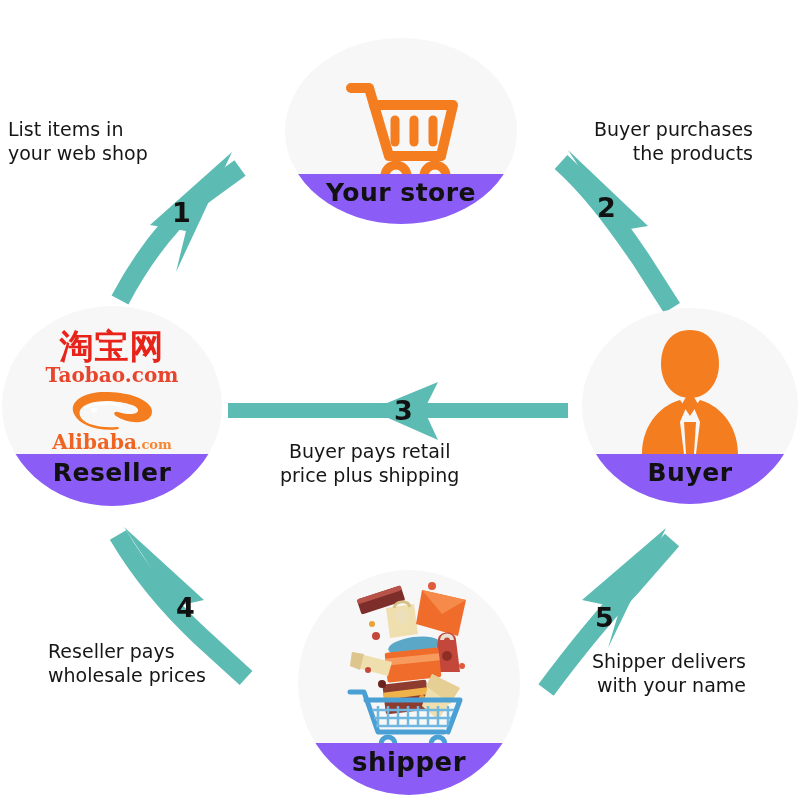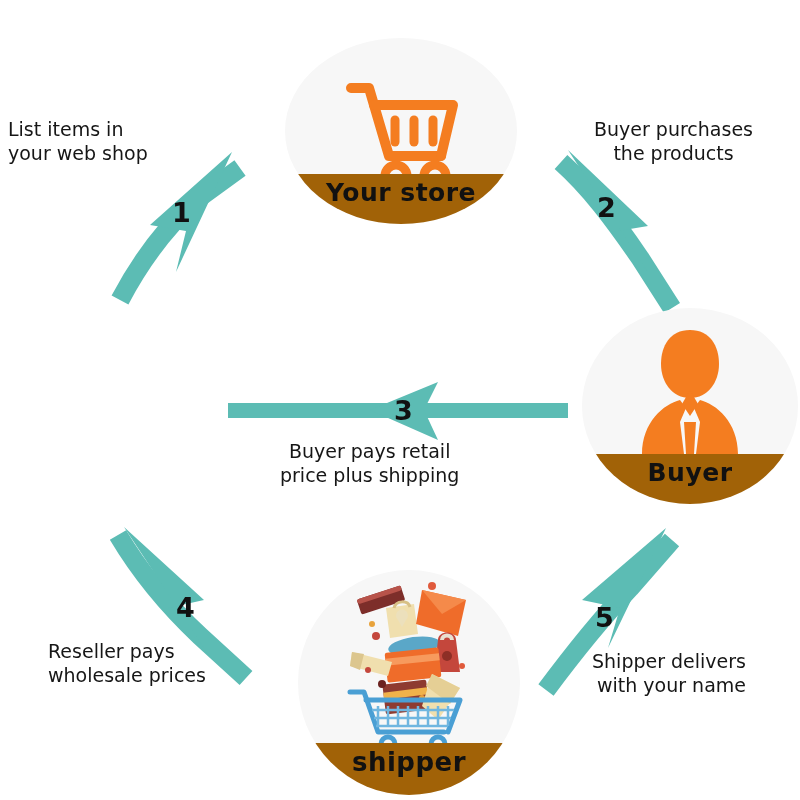--- a/index.html
+++ b/index.html
@@ -21,21 +21,21 @@
     position: absolute;
     border-radius: 50%;
     background: #f7f7f7;
     overflow: hidden;
   }
   .node .band {
     position: absolute;
     left: 0;
     right: 0;
     bottom: 0;
-    background: #a16207;
+    background: #8b5cf6;
     display: flex;
     align-items: flex-start;
     justify-content: center;
     padding-top: 4px;
     box-sizing: border-box;
   }
   .node .band span {
     color: #111111;
     font-weight: bold;
     font-family: "DejaVu Sans", sans-serif;
@@ -103,21 +103,21 @@
   
   .caption {
     position: absolute;
     color: #161616;
     font-family: "DejaVu Sans", sans-serif;
     font-size: 19px;
     line-height: 1.25;
     white-space: pre-line;
   }
   #cap-1 { left: 8px;   top: 118px; text-align: left; }
-  #cap-2 { left: 594px; top: 118px; text-align: center; }
+  #cap-2 { left: 594px; top: 118px; text-align: right; }
   #cap-3 { left: 280px; top: 440px; text-align: center; }
   #cap-4 { left: 12px;  top: 640px; text-align: left; margin-left: 36px; }
   #cap-5 { left: 592px; top: 650px; text-align: right; }
 
   
   #arrows {
     position: absolute;
     left: 0; top: 0;
     width: 800px; height: 800px;
     pointer-events: none;
@@ -216,20 +216,39 @@
         <path d="M 22 130 C 22 98 44 80 60 76 L 66 84 L 60 98 L 64 130 Z" fill="#f47d20"></path>
         <path d="M 118 130 C 118 98 96 80 80 76 L 74 84 L 80 98 L 76 130 Z" fill="#f47d20"></path>
         <path d="M 64 98 L 76 98 L 74 130 L 66 130 Z" fill="#f47d20"></path>
       </svg>
     </div>
     <div class="band">
       <span>Buyer</span>
     </div>
   </div>
 
+  <div class="node" id="node-reseller">
+    <div class="art">
+      <div class="taobao-cn">淘宝网</div>
+      <div class="taobao-en">Taobao.com</div>
+      <div class="alibaba-mark">
+        <svg width="108" height="42" viewBox="0 0 108 42">
+          <path d="M 16 26 C 10 14 26 4 46 4 C 70 4 86 10 92 18 C 97 25 92 33 82 34 C 74 35 64 32 58 28 C 55 26 56 23 60 24 C 66 26 74 27 78 25 C 82 23 80 19 74 17 C 62 13 42 11 30 16 C 22 19 19 25 24 31 C 29 37 44 40 58 39 C 62 38.8 62 41 58 41.4 C 40 43 22 38 16 26 Z" fill="#f47d20"></path>
+          <path d="M 28 18 C 36 13 52 13 62 16 C 66 17 66 19 62 18.4 C 52 16.6 38 16.6 30 20 C 27 21.2 26 19.2 28 18 Z" fill="#ffffff"></path>
+          <ellipse cx="36" cy="22" rx="3" ry="2.2" fill="#ffffff"></ellipse>
+        </svg>
+      </div>
+      <div class="alibaba-en">
+        <span>Alibaba</span><span class="dotcom">.com</span>
+      </div>
+    </div>
+    <div class="band">
+      <span>Reseller</span>
+    </div>
+  </div>
 
   <div class="node" id="node-shipper">
     <div class="art">
       <svg width="150" height="170" viewBox="0 0 150 170">
 
         <g>
           <rect x="24" y="14" width="46" height="16" rx="2" fill="#7d2e2a" transform="rotate(-18 47 22)"></rect>
           <rect x="24" y="14" width="46" height="5" rx="2" fill="#b8534a" transform="rotate(-18 47 22)"></rect>
           <path d="M 52 30 L 80 26 L 84 56 L 56 60 Z" fill="#f0dfae"></path>
           <path d="M 60 30 C 62 22 74 22 76 29" fill="none" stroke="#d8c187" stroke-width="3"></path>

